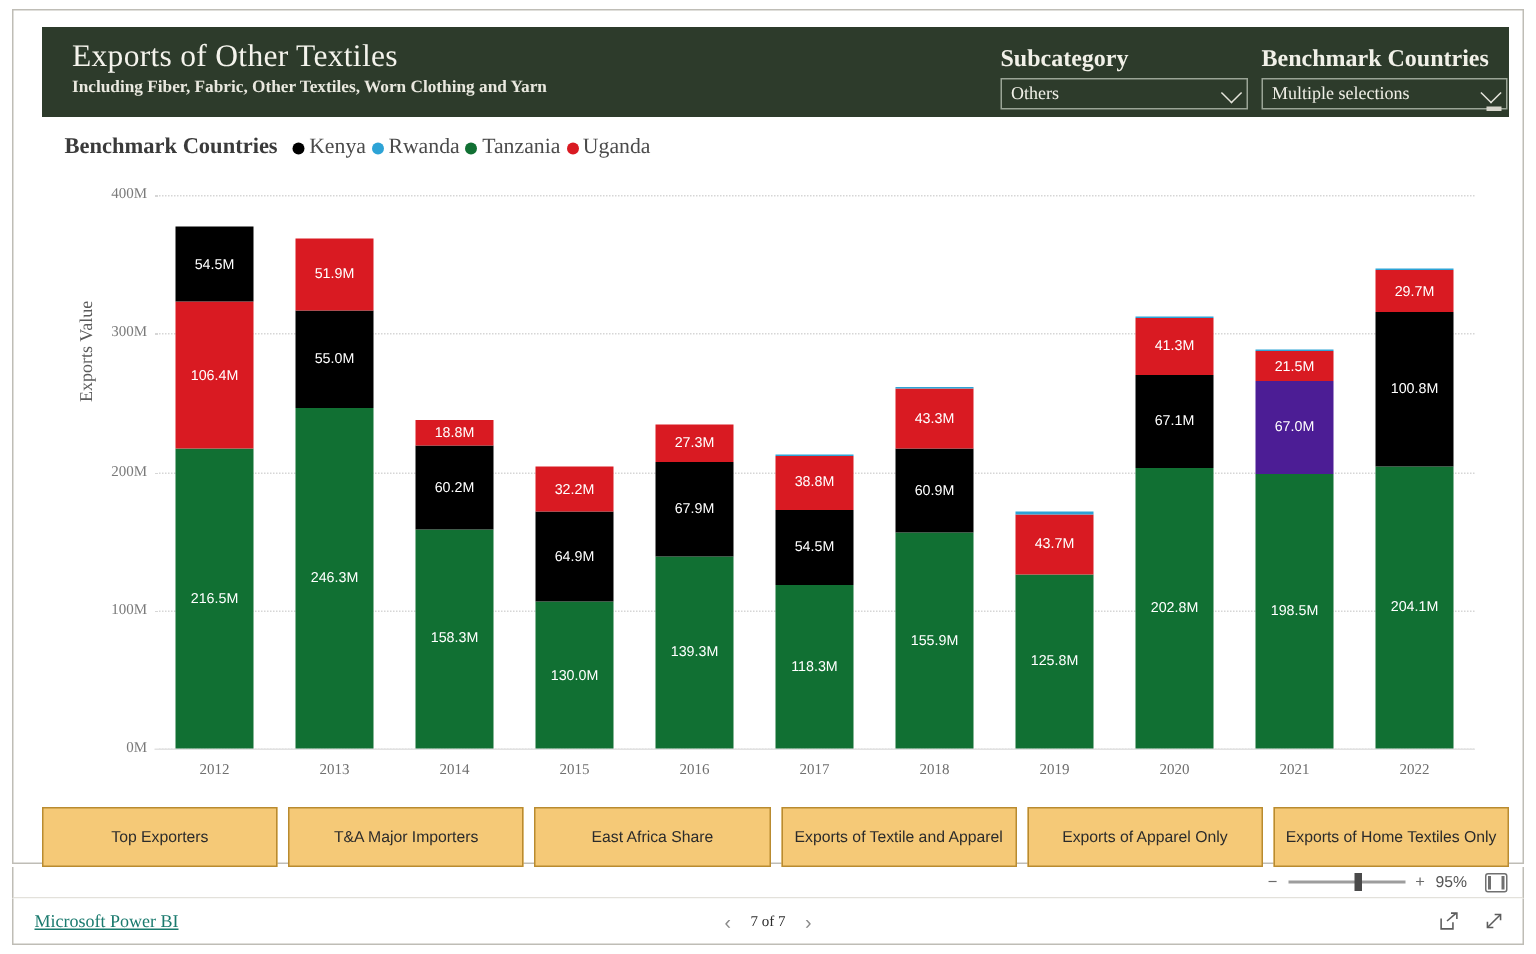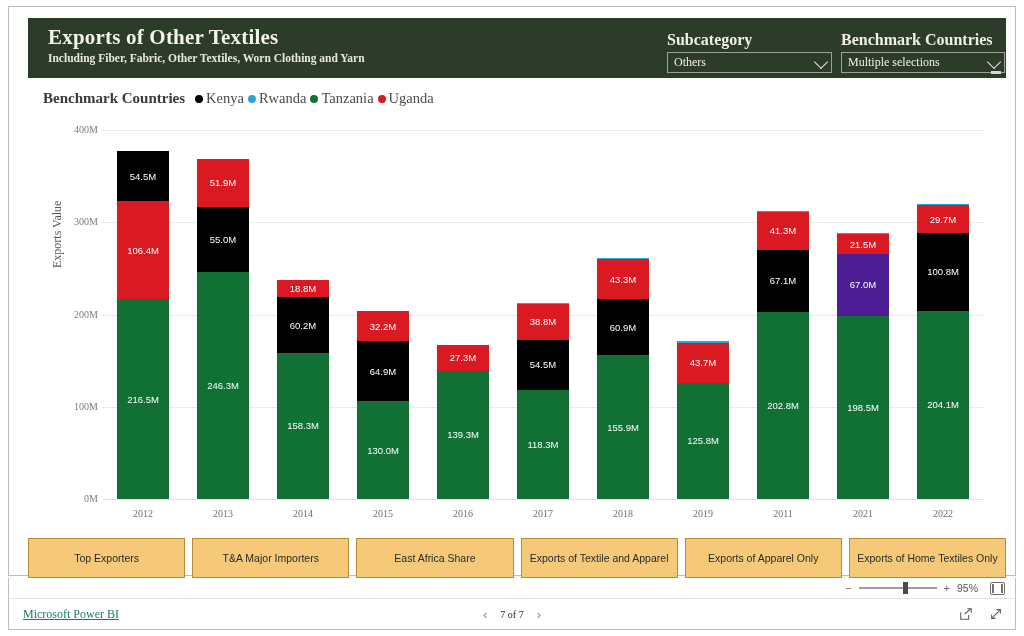--- a/index.html
+++ b/index.html
@@ -31,21 +31,21 @@
   .header-band {
     position: absolute;
     left: 19px; top: 11px;
     width: 978px; height: 60px;
     background: #2d3b2b;
     box-sizing: border-box;
   }
   .header-titles { position: absolute; left: 20px; top: 7px; }
   .report-title {
     font-family: "Liberation Serif", serif;
-    font-weight: bold;
+    font-weight: normal;
     font-size: 21px;
     color: #f4f3ec;
     letter-spacing: .2px;
     line-height: 25px;
     white-space: nowrap;
   }
   .report-subtitle {
     font-family: "Liberation Serif", serif;
     font-weight: bold;
     font-size: 11.5px;
@@ -468,20 +468,23 @@
                   <span class="seg-label">32.2M</span>
                 </div>
               </div>
             </div>
             <div class="x-label" style="left: 254px;">2015</div>
             <div class="bar-slot" style="left: 334px;">
               <div class="bar-stack">
                 <div class="seg" style="height: 128.504px; background: rgb(17, 112, 51);">
                   <span class="seg-label">139.3M</span>
                 </div>
+                <div class="seg" style="height: 62.6377px; background: rgb(0, 0, 0);">
+                  <span class="seg-label">67.9M</span>
+                </div>
                 <div class="seg" style="height: 25.1842px; background: rgb(217, 26, 34);">
                   <span class="seg-label">27.3M</span>
                 </div>
               </div>
             </div>
             <div class="x-label" style="left: 334px;">2016</div>
             <div class="bar-slot" style="left: 414px;">
               <div class="bar-stack">
                 <div class="seg" style="height: 109.132px; background: rgb(17, 112, 51);">
                   <span class="seg-label">118.3M</span>
@@ -530,42 +533,42 @@
                 </div>
                 <div class="seg" style="height: 61.8997px; background: rgb(0, 0, 0);">
                   <span class="seg-label">67.1M</span>
                 </div>
                 <div class="seg" style="height: 38.0992px; background: rgb(217, 26, 34);">
                   <span class="seg-label">41.3M</span>
                 </div>
                 <div class="seg" style="height: 1.19925px; background: rgb(45, 163, 214);"></div>
               </div>
             </div>
-            <div class="x-label" style="left: 654px;">2011</div>
+            <div class="x-label" style="left: 654px;">2020</div>
             <div class="bar-slot" style="left: 734px;">
               <div class="bar-stack">
                 <div class="seg" style="height: 183.116px; background: rgb(17, 112, 51);">
                   <span class="seg-label">198.5M</span>
                 </div>
                 <div class="seg" style="height: 61.8075px; background: #4c1d95;">
                   <span class="seg-label">67.0M</span>
                 </div>
                 <div class="seg" style="height: 19.8337px; background: rgb(217, 26, 34);">
                   <span class="seg-label">21.5M</span>
                 </div>
                 <div class="seg" style="height: 0.83025px; background: rgb(45, 163, 214);"></div>
               </div>
             </div>
             <div class="x-label" style="left: 734px;">2021</div>
             <div class="bar-slot" style="left: 814px;">
               <div class="bar-stack">
                 <div class="seg" style="height: 188.282px; background: rgb(17, 112, 51);">
                   <span class="seg-label">204.1M</span>
                 </div>
-                <div class="seg" style="height: 78px; background: rgb(0, 0, 0);">
+                <div class="seg" style="height: 103px; background: rgb(0, 0, 0);">
                   <span class="seg-label">100.8M</span>
                 </div>
                 <div class="seg" style="height: 27.3982px; background: rgb(217, 26, 34);">
                   <span class="seg-label">29.7M</span>
                 </div>
                 <div class="seg" style="height: 0.9225px; background: rgb(45, 163, 214);"></div>
               </div>
             </div>
             <div class="x-label" style="left: 814px;">2022</div>
           </div>

